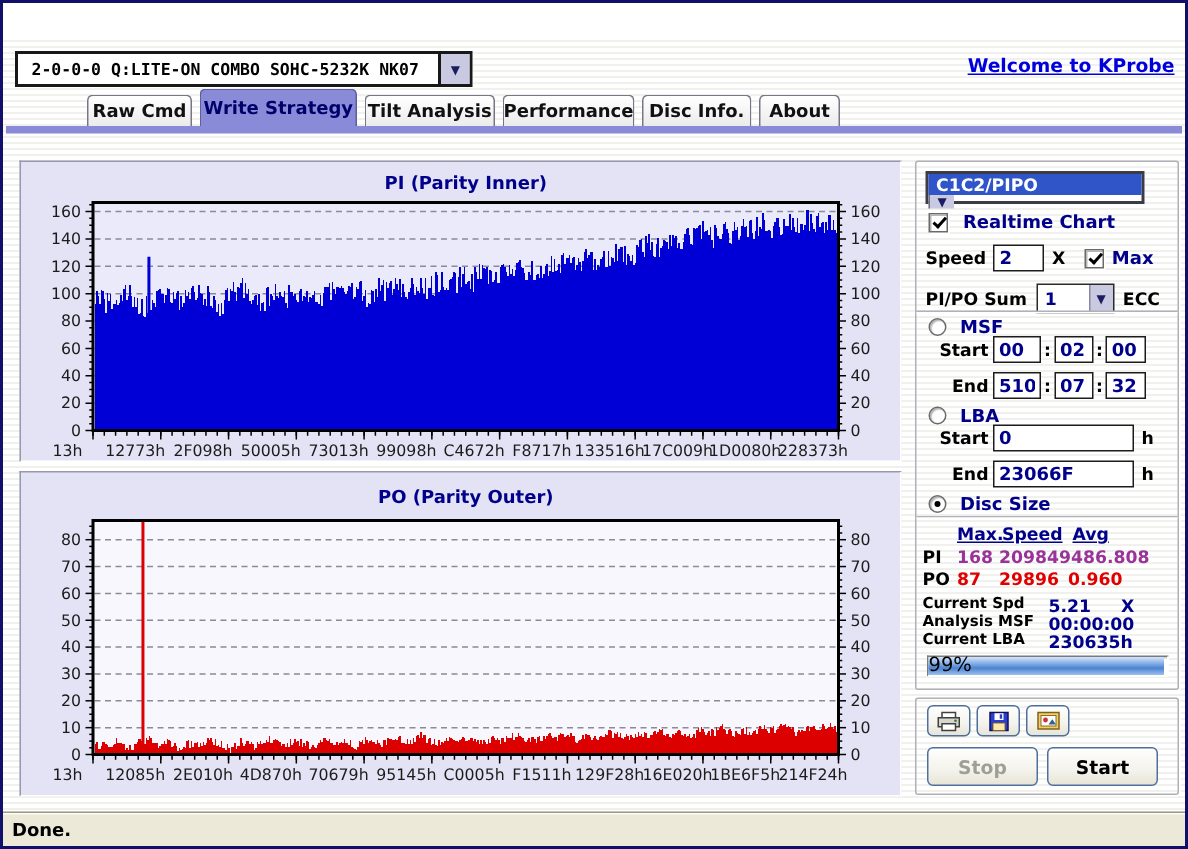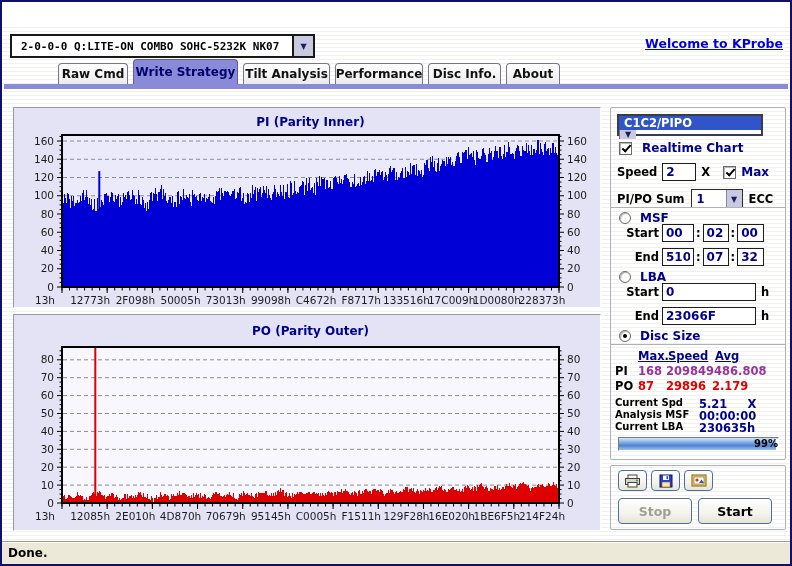--- a/index.html
+++ b/index.html
@@ -76,21 +76,21 @@
   
   .hcell{position:absolute;font-size:11.5px;font-weight:bold;color:#00008b;text-decoration:underline;}
   .scell{font-size:11.5px;font-weight:bold;white-space:pre;}
   .statrow{position:absolute;left:0;right:4px;display:flex;}
   .cur-label{position:absolute;left:4px;font-size:10px;font-weight:bold;color:#000;white-space:pre;}
   .cur-value{position:absolute;left:88px;font-size:11.5px;font-weight:bold;color:#00008b;white-space:pre;}
   .pbar{position:absolute;left:7px;width:161px;height:14px;background:#fff;
     border:1px solid;border-color:#7a7a7a #fff #fff #7a7a7a;box-shadow:inset 1px 1px 0 rgba(0,0,0,.2);}
   .pfill{position:absolute;left:0;top:0;bottom:0;
     background:linear-gradient(180deg,#d7e6f9 0%,#7aa8e4 40%,#4e83d0 62%,#9cc0ee 100%);}
-  .plabel{position:absolute;inset:0;text-align:right;font-size:10px;color:#000;line-height:12px;font-weight:bold;}
+  .plabel{position:absolute;inset:0;text-align:left;font-size:13px;color:#000;line-height:12px;}
   
   .xpbtn{border:1px solid #4d6f9e;border-radius:4px;background:linear-gradient(180deg,#fefefc,#f4f3ec 60%,#e7e5d6);
     display:flex;align-items:center;justify-content:center;cursor:default;
     box-shadow:inset 0 1px 0 #fff;}
   .iconbtn{position:absolute;width:29px;height:21px;top:4px;}
   .bigbtn{position:absolute;width:74px;height:26px;top:32px;font-size:12.5px;font-weight:bold;}
   .bigbtn.disabled{color:#9f9f95;text-align:center;}
   
   .statusbar{position:absolute;left:0;right:0;bottom:0;height:23px;background:#ece9d8;
     border-top:1px solid #9a9a8a;box-shadow:inset 0 1px 0 #fffef4;display:flex;align-items:center;}
@@ -586,21 +586,21 @@
         <span style="position:absolute;left:55px;display:inline-flex;color:#993399">
           <span class="scell" style="min-width:46px">2098494</span>
           <span class="scell">86.808</span>
         </span>
       </div>
       <div class="statrow" style="top:271px">
         <span class="scell" style="position:absolute;left:4px;color:#000">PO</span>
         <span class="scell" style="position:absolute;left:27px;color:#e00000">87</span>
         <span style="position:absolute;left:55px;display:inline-flex;color:#e00000">
           <span class="scell" style="min-width:46px">29896</span>
-          <span class="scell">2.179</span>
+          <span class="scell">0.960</span>
         </span>
       </div>
 
       <span class="cur-label" style="top:289px">Current Spd</span>
       <span class="cur-value" style="top:289px">5.21     X</span>
       <span class="cur-label" style="top:301px">Analysis MSF</span>
       <span class="cur-value" style="top:301px">00:00:00</span>
       <span class="cur-label" style="top:313px">Current LBA</span>
       <span class="cur-value" style="top:313px">230635h</span>
 

